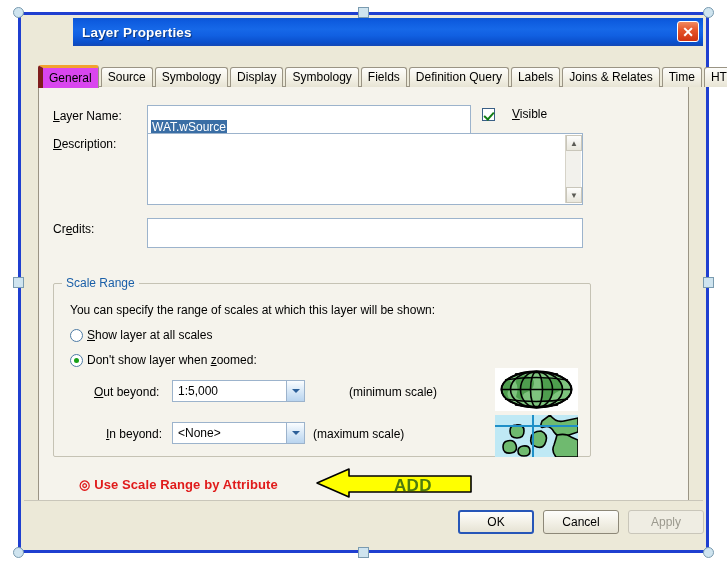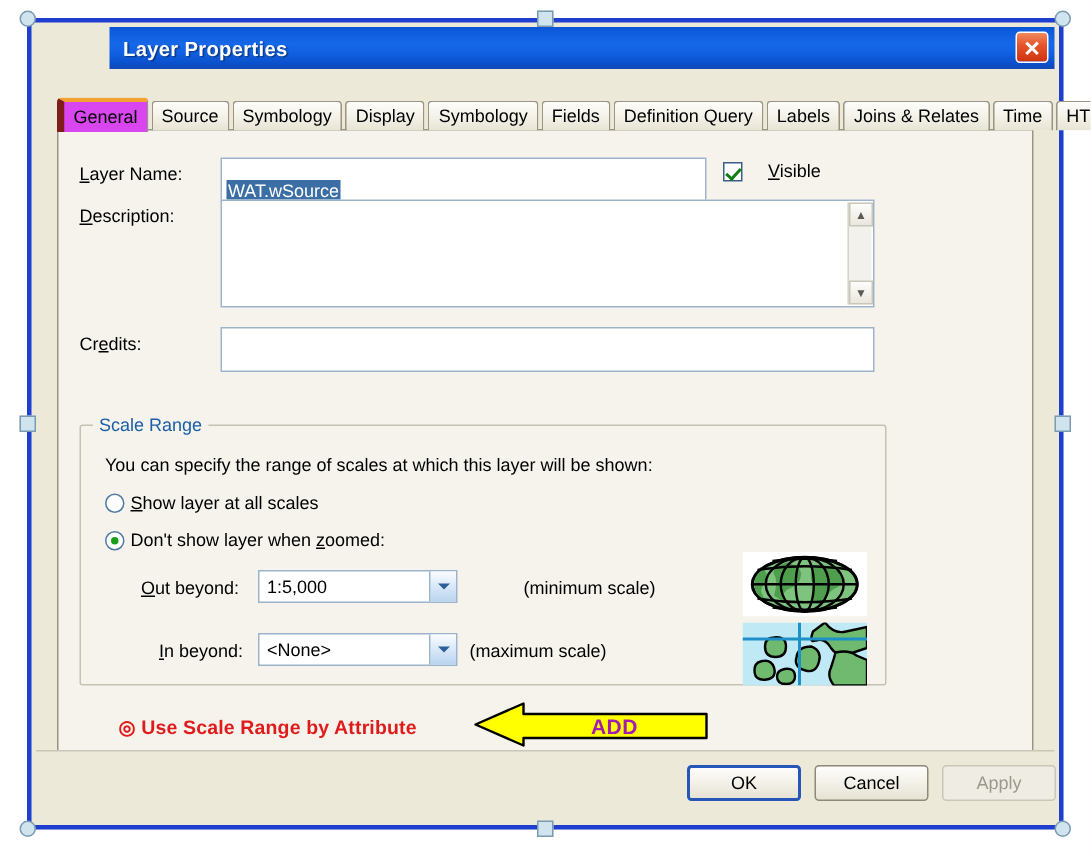--- a/index.html
+++ b/index.html
@@ -337,22 +337,22 @@
     position: absolute;
     left: 276px;
     top: 381px;
     width: 158px;
     height: 30px;
   }
   #add-arrow-label {
     position: absolute;
     left: 355px;
     top: 389px;
-    color: #a21caf;
-    font-size: 14px;
+    color: #4d7c0f;
+    font-size: 17px;
     font-weight: bold;
     letter-spacing: .3px;
   }
 
   
   #button-bar {
     position: absolute;
     left: 0;
     right: 0;
     bottom: 0;

